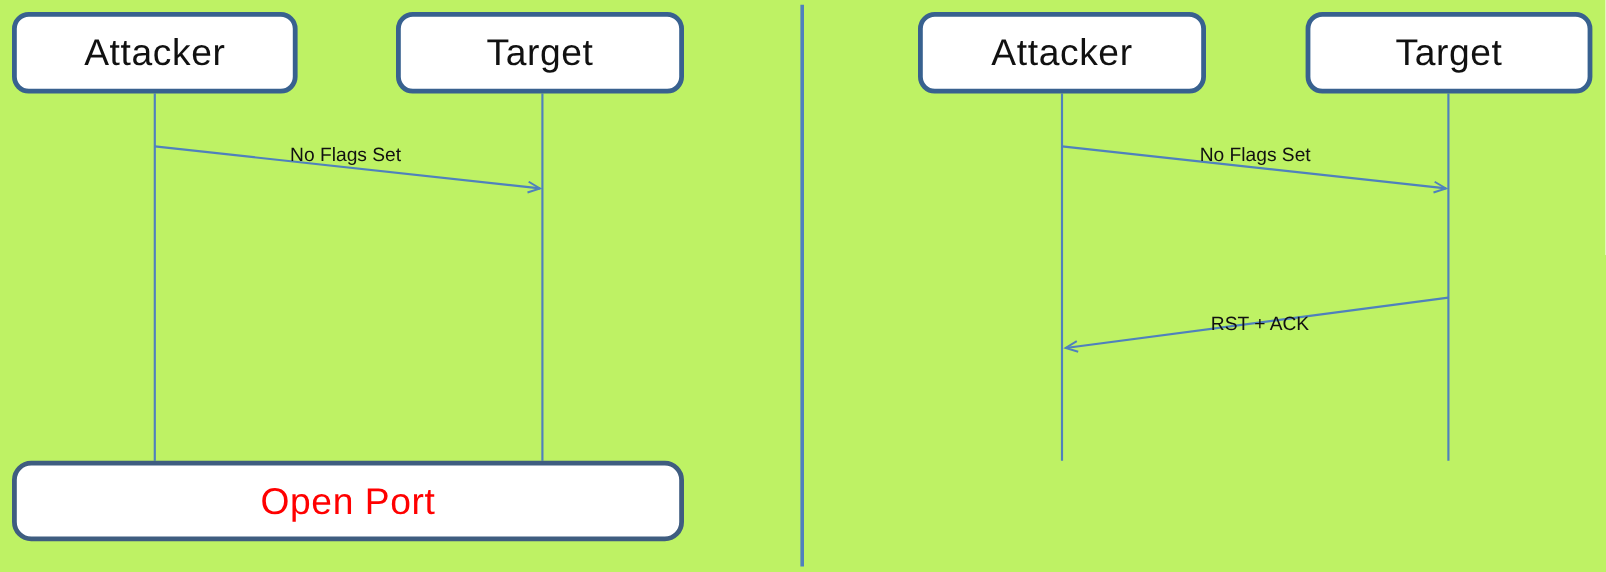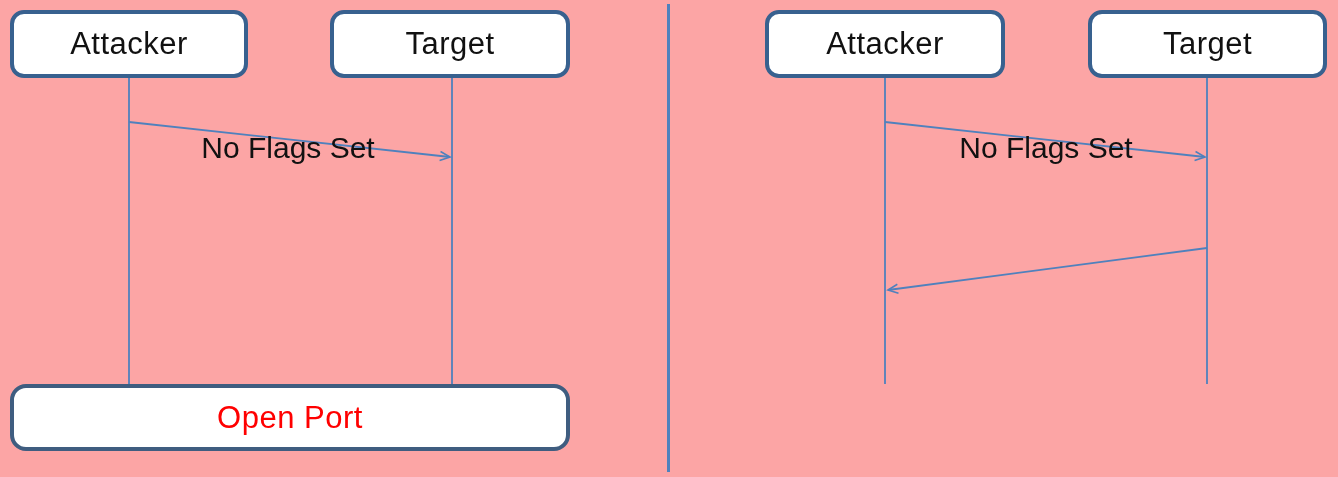--- a/index.html
+++ b/index.html
@@ -5,21 +5,21 @@
   html, body {
     margin: 0;
     padding: 0;
     background: #ffffff;
     font-family: "Liberation Sans", "DejaVu Sans", sans-serif;
   }
   .canvas {
     position: relative;
     width: 1338px;
     height: 477px;
-    background: #fca5a5;
+    background: #bef264;
     overflow: hidden;
   }
   .lines-layer {
     position: absolute;
     left: 0; top: 0;
     width: 1338px;
     height: 477px;
   }
   .ln {
     stroke: var(--accent-line, #4f81bd);
@@ -63,24 +63,23 @@
   }
   .result-label {
     font-size: 31px;
     color: var(--result-text, #ff0000);
     letter-spacing: 0.5px;
     white-space: nowrap;
   }
   .msg-label {
     position: absolute;
     transform: translate(-50%, -50%);
-    font-size: 30px;
+    font-size: 16px;
     color: #111111;
     white-space: nowrap;
-    margin-top: 18px;
   }
 
   
   .box-l-attacker { left: 10px;  top: 10px;  width: 238px; }
   .box-l-target   { left: 330px; top: 10px;  width: 240px; }
   .box-l-result   { left: 10px;  top: 384px; width: 560px; }
   .lbl-l-msg1     { left: 288px; top: 130px; }
 
   
   .box-r-attacker { left: 765px;  top: 10px;  width: 240px; }
@@ -126,14 +125,15 @@
   </div>
   <div class="msg-label lbl-l-msg1">No Flags Set</div>
 
   <div class="actor-box box-r-attacker">
     <span class="actor-label">Attacker</span>
   </div>
   <div class="actor-box box-r-target">
     <span class="actor-label">Target</span>
   </div>
   <div class="msg-label lbl-r-msg1">No Flags Set</div>
+  <div class="msg-label lbl-r-msg2">RST + ACK</div>
 
 </div>
 
 </body></html>

